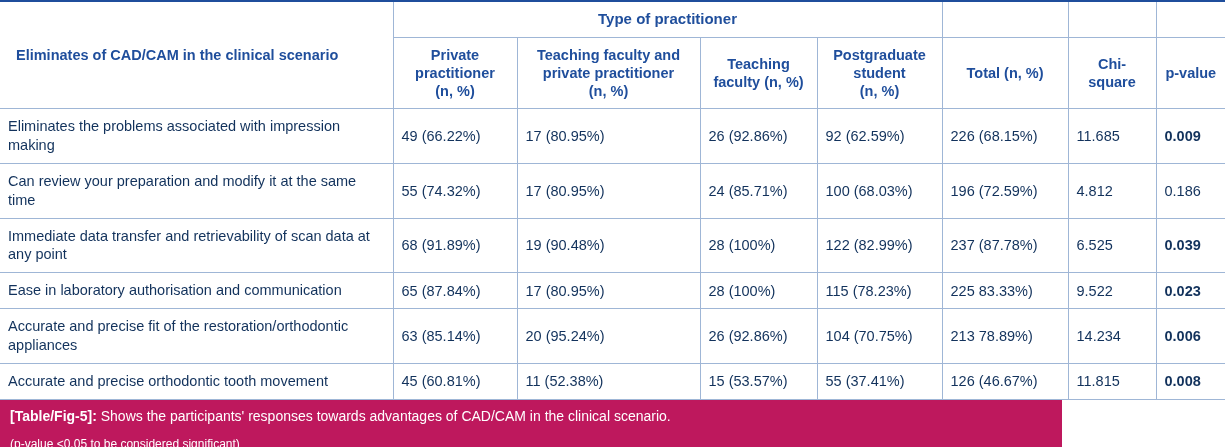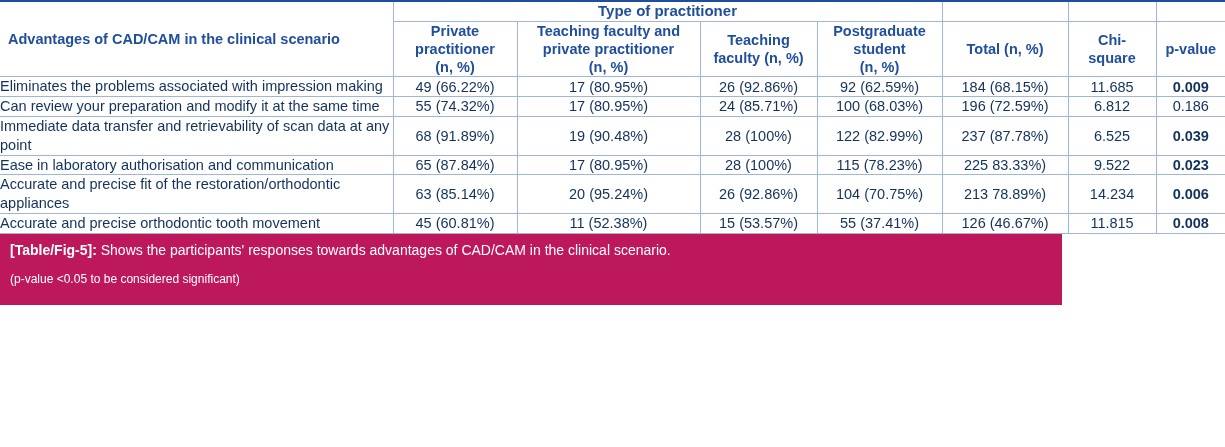--- a/index.html
+++ b/index.html
@@ -22,21 +22,21 @@
   }
   table.data {
     border-collapse: collapse;
     table-layout: fixed;
     width: 1225px;
     border-top: 2px solid #1f4e9c;
     border-bottom: 1px solid #1f4e9c;
   }
   table.data th, table.data td {
     border: 1px solid #9fb6d6;
-    padding: 0;
+    padding: 8px;
     vertical-align: middle;
   }
   
   table.data tr > *:first-child { border-left: none; }
   table.data tr > *:last-child { border-right: none; }
   table.data tr:first-child > * { border-top: none; }
 
   .hdr {
     color: #1f4e9c;
     font-weight: bold;
@@ -66,21 +66,20 @@
 
   td.rowlabel {
     text-align: left;
     padding: 7px 9px 7px 9px;
     font-size: 14.5px;
     color: #12325c;
     line-height: 1.3;
     margin-top: 44px;
   }
   td.num {
-    text-align: center;
     font-size: 14.5px;
     color: #12325c;
     padding: 7px 4px;
   }
   td.num.bold { font-weight: bold; }
 
   .caption {
     background: #be185d;
     color: #ffffff;
     padding: 7px 10px 19px 10px;
@@ -109,21 +108,21 @@
       <col style="width:183px">
       <col style="width:117px">
       <col style="width:125px">
       <col style="width:126px">
       <col style="width:88px">
       <col style="width:69px">
     </colgroup>
     <tbody>
       <tr>
         <td class="blank-cell" rowspan="2">
-          <div class="hdr hdr-rowlabel">Advantages of CAD/CAM in the clinical scenario</div>
+          <div class="hdr hdr-rowlabel">Eliminates of CAD/CAM in the clinical scenario</div>
         </td>
         <th class="hdr hdr-group" colspan="4">Type of practitioner</th>
         <td class="blank-cell-top" rowspan="1"></td>
         <td class="blank-cell-top" rowspan="1"></td>
         <td class="blank-cell-top" rowspan="1"></td>
       </tr>
       <tr>
         <th class="hdr">
           <div>Private</div>
           <div>practitioner</div>
@@ -154,33 +153,33 @@
           <div>p-value</div>
         </th>
       </tr>
 
       <tr>
         <td class="rowlabel">Eliminates the problems associated with impression making</td>
         <td class="num">49 (66.22%)</td>
         <td class="num">17 (80.95%)</td>
         <td class="num">26 (92.86%)</td>
         <td class="num">92 (62.59%)</td>
-        <td class="num">184 (68.15%)</td>
+        <td class="num">226 (68.15%)</td>
         <td class="num">11.685</td>
         <td class="num bold">0.009</td>
       </tr>
 
       <tr>
         <td class="rowlabel">Can review your preparation and modify it at the same time</td>
         <td class="num">55 (74.32%)</td>
         <td class="num">17 (80.95%)</td>
         <td class="num">24 (85.71%)</td>
         <td class="num">100 (68.03%)</td>
         <td class="num">196 (72.59%)</td>
-        <td class="num">6.812</td>
+        <td class="num">4.812</td>
         <td class="num">0.186</td>
       </tr>
 
       <tr>
         <td class="rowlabel">Immediate data transfer and retrievability of scan data at any point</td>
         <td class="num">68 (91.89%)</td>
         <td class="num">19 (90.48%)</td>
         <td class="num">28 (100%)</td>
         <td class="num">122 (82.99%)</td>
         <td class="num">237 (87.78%)</td>

